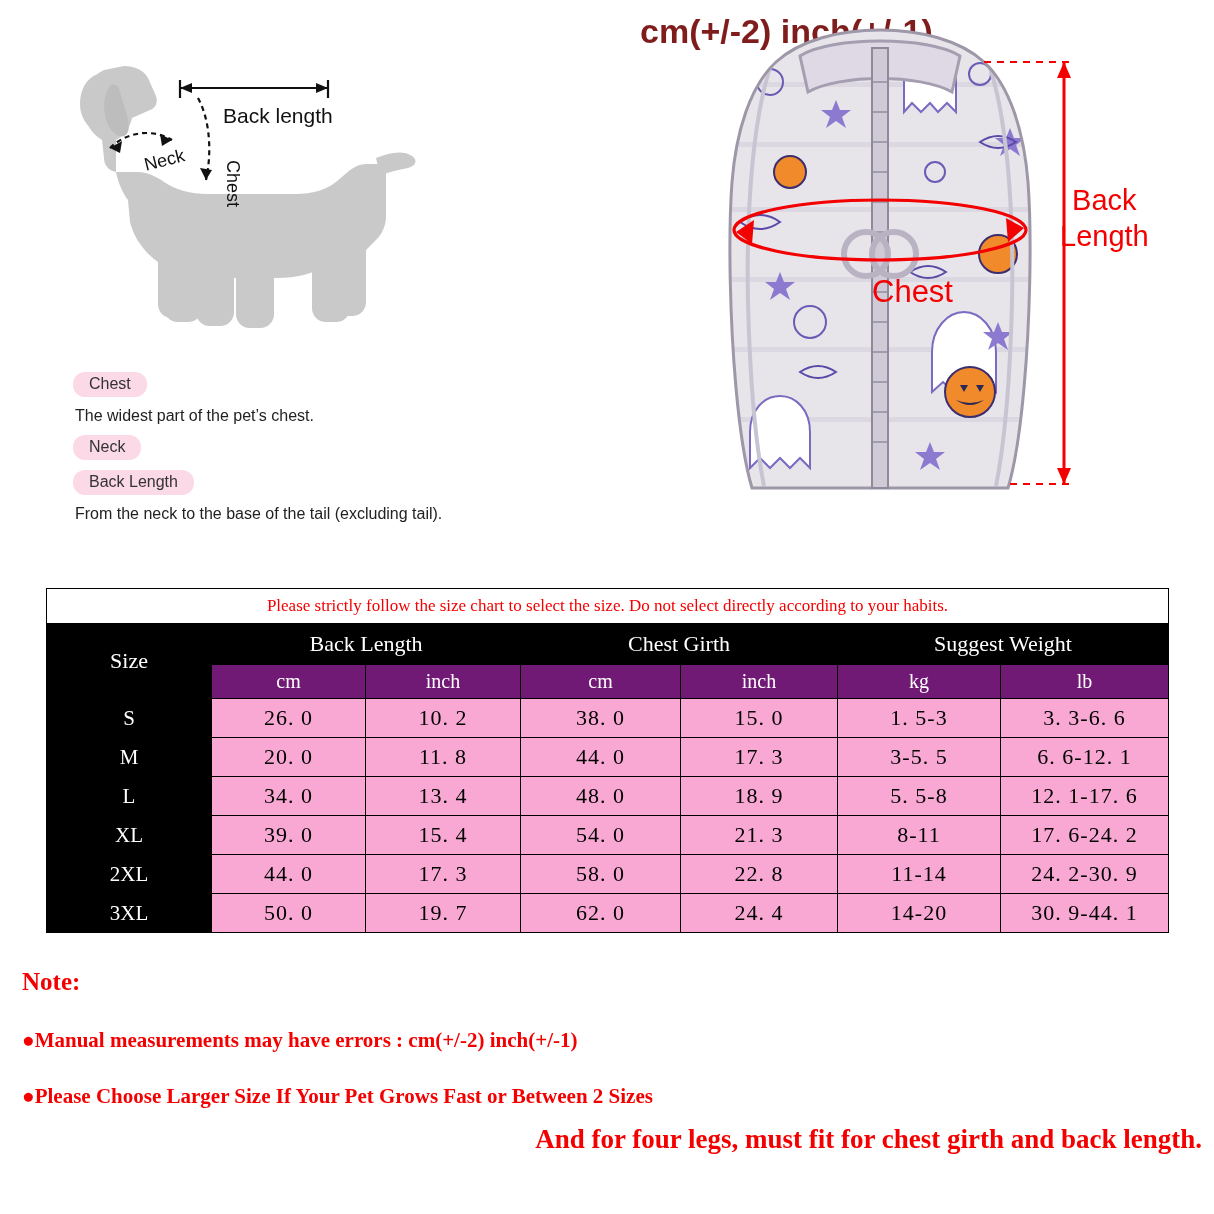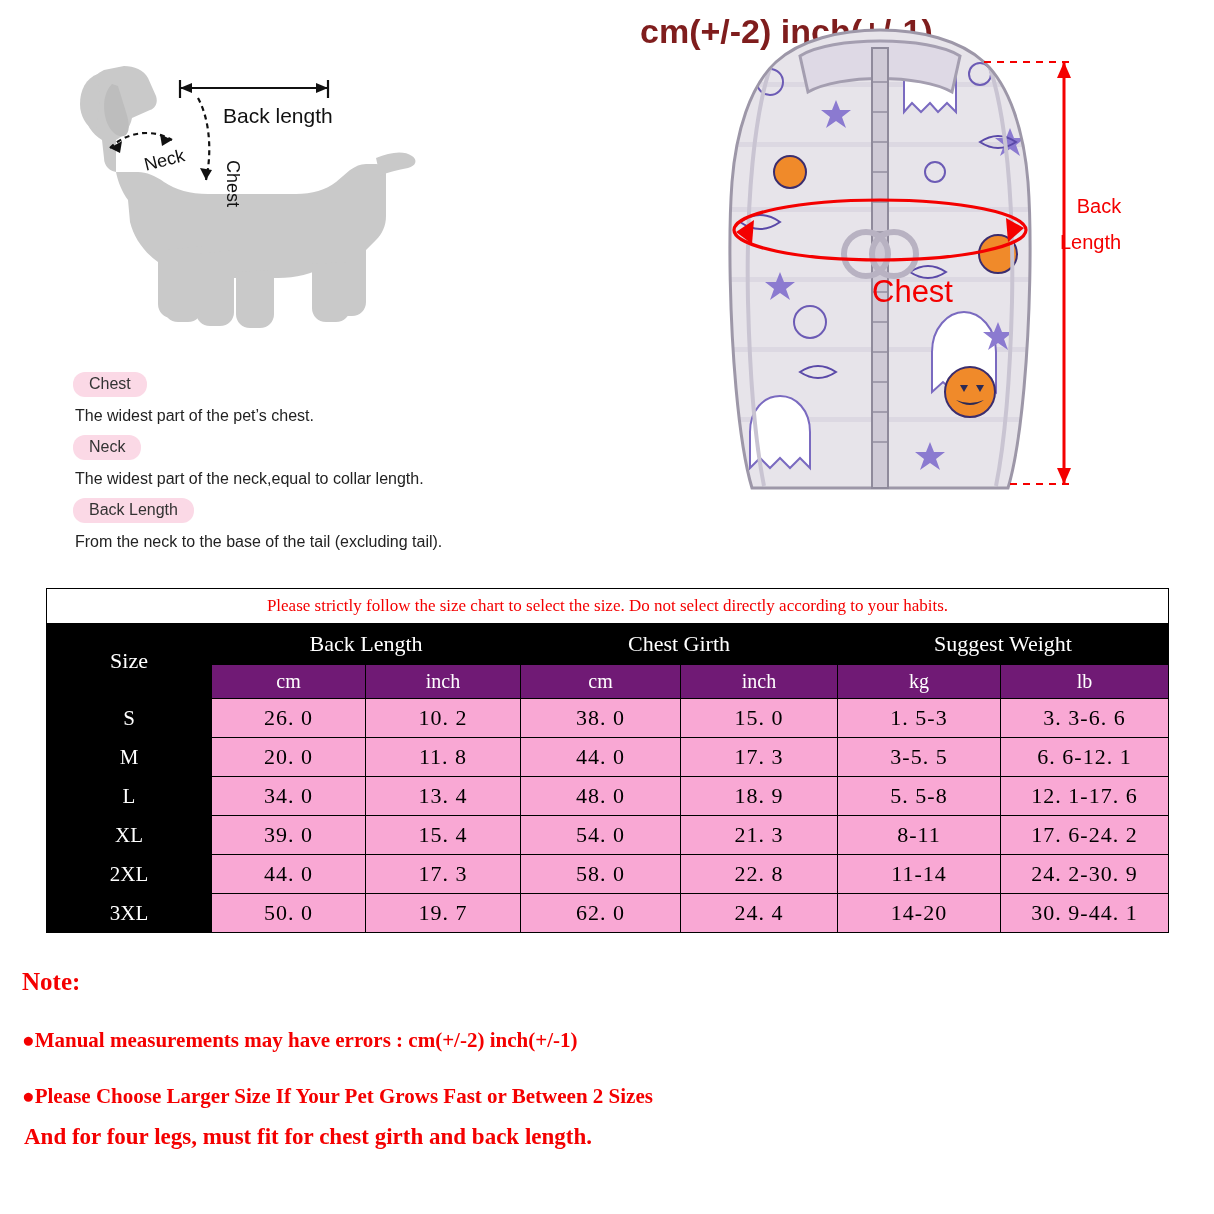--- a/index.html
+++ b/index.html
@@ -97,24 +97,24 @@
     top: 10px;
   }
   .vest-text {
     position: absolute;
     color: #f40000;
     font-family: "Liberation Sans", sans-serif;
     font-weight: 400;
   }
   .txt-back-length {
     left: 420px;
-    top: 176px;
-    font-size: 20px;
+    top: 170px;
+    font-size: 29px;
     line-height: 36px;
-    text-align: right;
+    text-align: center;
   }
   .txt-chest {
     left: 232px;
     top: 262px;
     font-size: 31px;
   }
   .txt-tolerance {
     left: 46px;
     top: 515px;
     font-size: 34px;
@@ -194,23 +194,24 @@
     font-size: 25px;
     margin-bottom: 14px;
   }
   .notes .note-line {
     font-size: 21px;
     margin-bottom: 16px;
     line-height: 1.15;
     margin-top: 32px;
   }
   .notes .note-sub {
-    font-size: 23px;
+    font-size: 27px;
     margin-bottom: 10px;
-    margin-left: 2px;
+    margin-left: 18px;
+    text-align: right;
   }
 </style>
 </head>
 <body>
 
 <div class="top-section">
 
   <div class="dog-panel">
     <svg class="dog-svg" width="360" height="320" viewBox="0 0 360 320">
       <g fill="#c9c9c9">
@@ -267,21 +268,20 @@
     <div class="dog-label lbl-chest">Chest</div>
   </div>
 
   <div class="legend">
     <div class="legend-row">
       <span class="legend-tag">Chest</span>
       <div class="legend-desc">The widest part of the pet’s chest.</div>
     </div>
     <div class="legend-row">
       <span class="legend-tag">Neck</span>
-      <div class="legend-desc">The widest part of the neck,equal to collar length.</div>
     </div>
     <div class="legend-row">
       <span class="legend-tag">Back Length</span>
       <div class="legend-desc">From the neck to the base of the tail (excluding tail).</div>
     </div>
   </div>
 
   <div class="vest-panel">
     <svg class="vest-img" width="400" height="500" viewBox="0 0 400 500">
       <defs>

